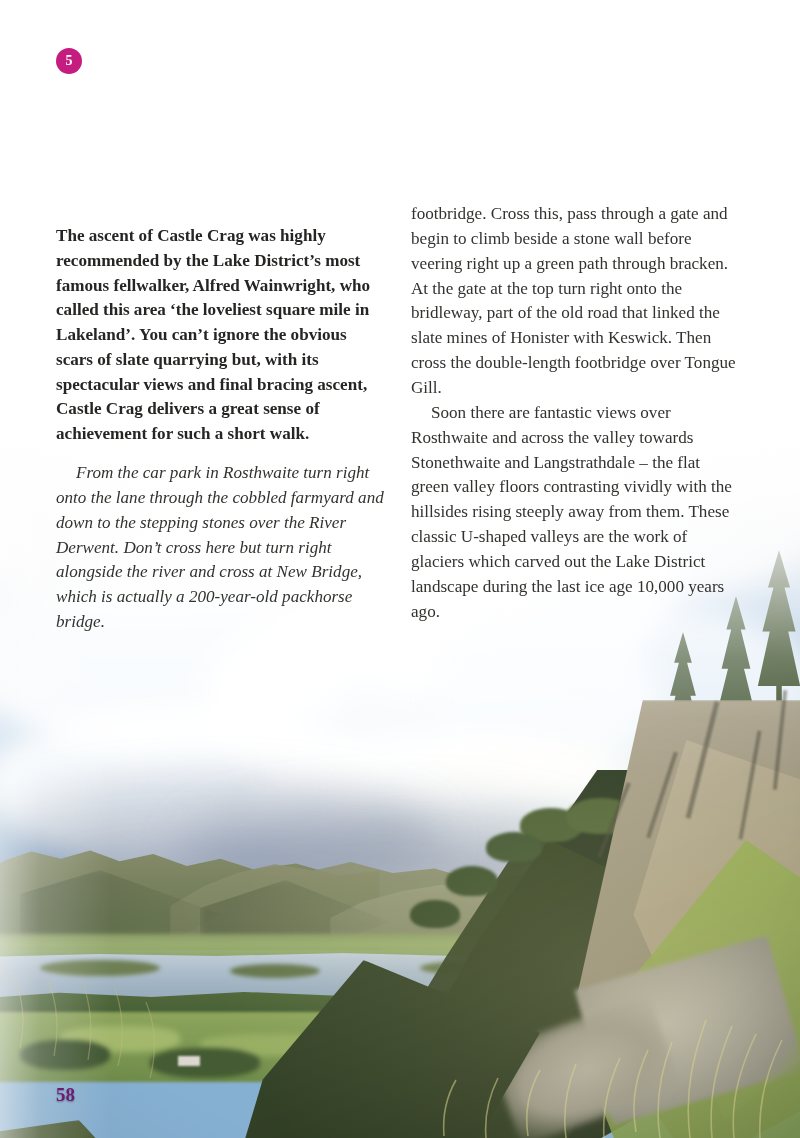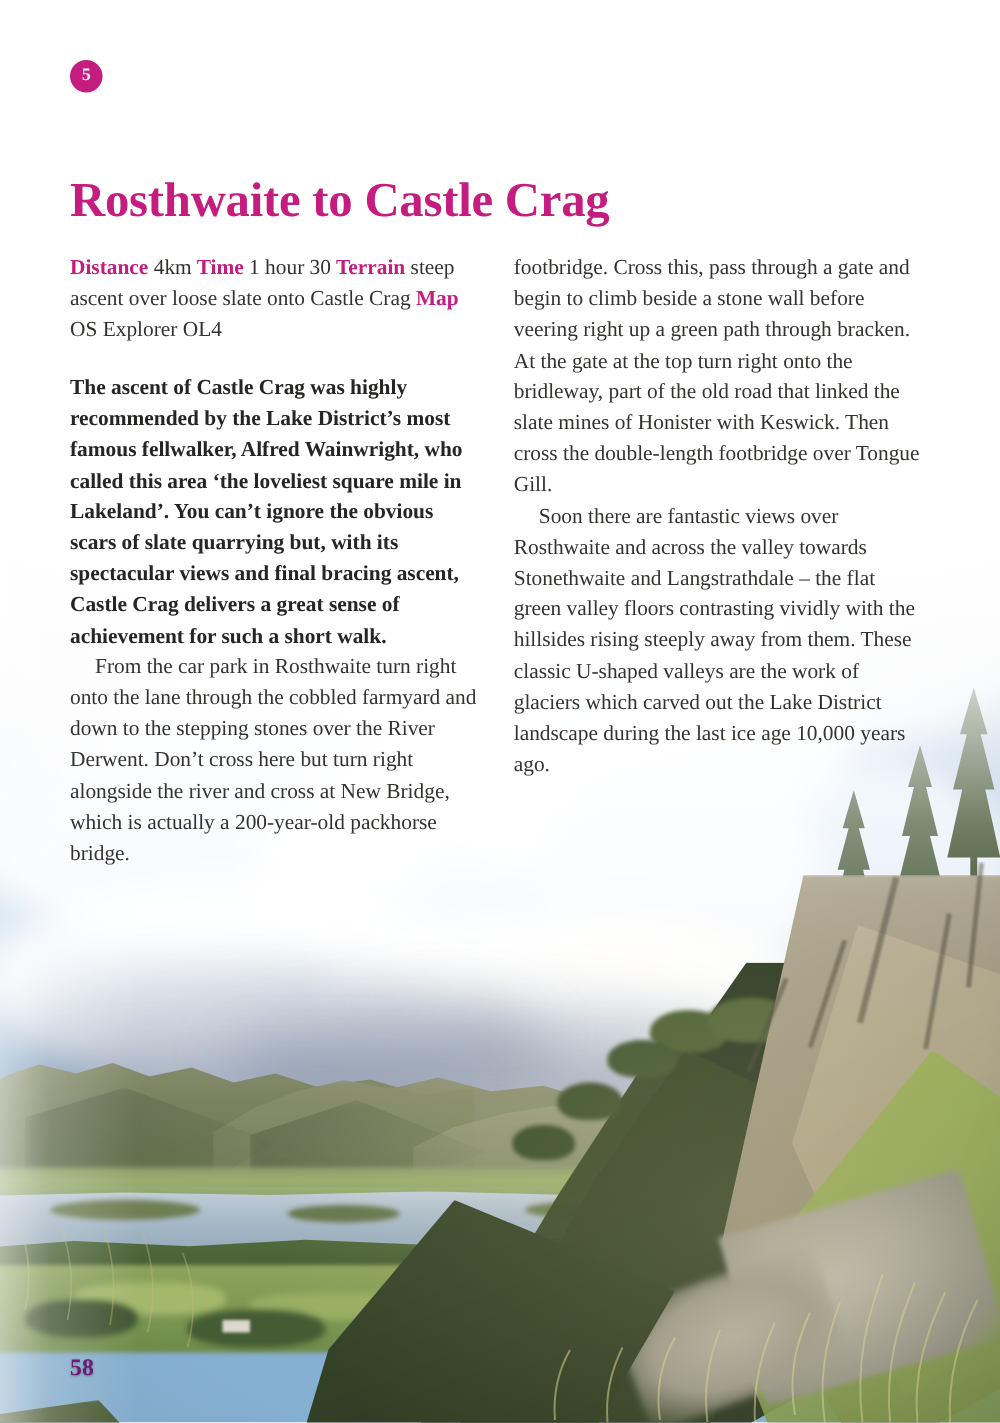--- a/index.html
+++ b/index.html
@@ -468,38 +468,27 @@
   <div class="ph topfade"></div>
   <div class="ph leftfade"></div>
 </div>
 
 <div id="content">
 
   <div class="runhead">
     <span class="walk-badge">5</span>
   </div>
 
-  <h1 class="walk-title">Rosthwaite to Castle Crag</h1>
 
   <div class="col col-left">
 
-    <p class="meta">
-      <span class="lbl">Distance</span>
-      <span class="val">4km</span>
-      <span class="lbl">Time</span>
-      <span class="val">1 hour 30</span>
-      <span class="lbl">Terrain</span>
-      <span class="val">steep ascent over loose slate onto Castle Crag</span>
-      <span class="lbl">Map</span>
-      <span class="val">OS Explorer OL4</span>
-    </p>
 
     <p class="intro">The ascent of Castle Crag was highly recommended by the Lake District’s most famous fellwalker, Alfred Wainwright, who called this area ‘the loveliest square mile in Lakeland’. You can’t ignore the obvious scars of slate quarrying but, with its spectacular views and final bracing ascent, Castle Crag delivers a great sense of achievement for such a short walk.</p>
 
-    <p class="body first" style="">From the car park in Rosthwaite turn right onto the lane through the cobbled farmyard and down to the stepping stones over the River Derwent. Don’t cross here but turn right alongside the river and cross at New Bridge, which is actually a 200-year-old packhorse bridge.</p>
+    <p class="body first" style="margin-top:14px;font-style:italic;">From the car park in Rosthwaite turn right onto the lane through the cobbled farmyard and down to the stepping stones over the River Derwent. Don’t cross here but turn right alongside the river and cross at New Bridge, which is actually a 200-year-old packhorse bridge.</p>
   </div>
 
   <div class="col col-right">
     <p class="body cont">footbridge. Cross this, pass through a gate and begin to climb beside a stone wall before veering right up a green path through bracken. At the gate at the top turn right onto the bridleway, part of the old road that linked the slate mines of Honister with Keswick. Then cross the double-length footbridge over Tongue Gill.</p>
     <p class="body first">Soon there are fantastic views over Rosthwaite and across the valley towards Stonethwaite and Langstrathdale – the flat green valley floors contrasting vividly with the hillsides rising steeply away from them. These classic U-shaped valleys are the work of glaciers which carved out the Lake District landscape during the last ice age 10,000 years ago.</p>
   </div>
 
   <div class="folio">58</div>
 </div>
 

